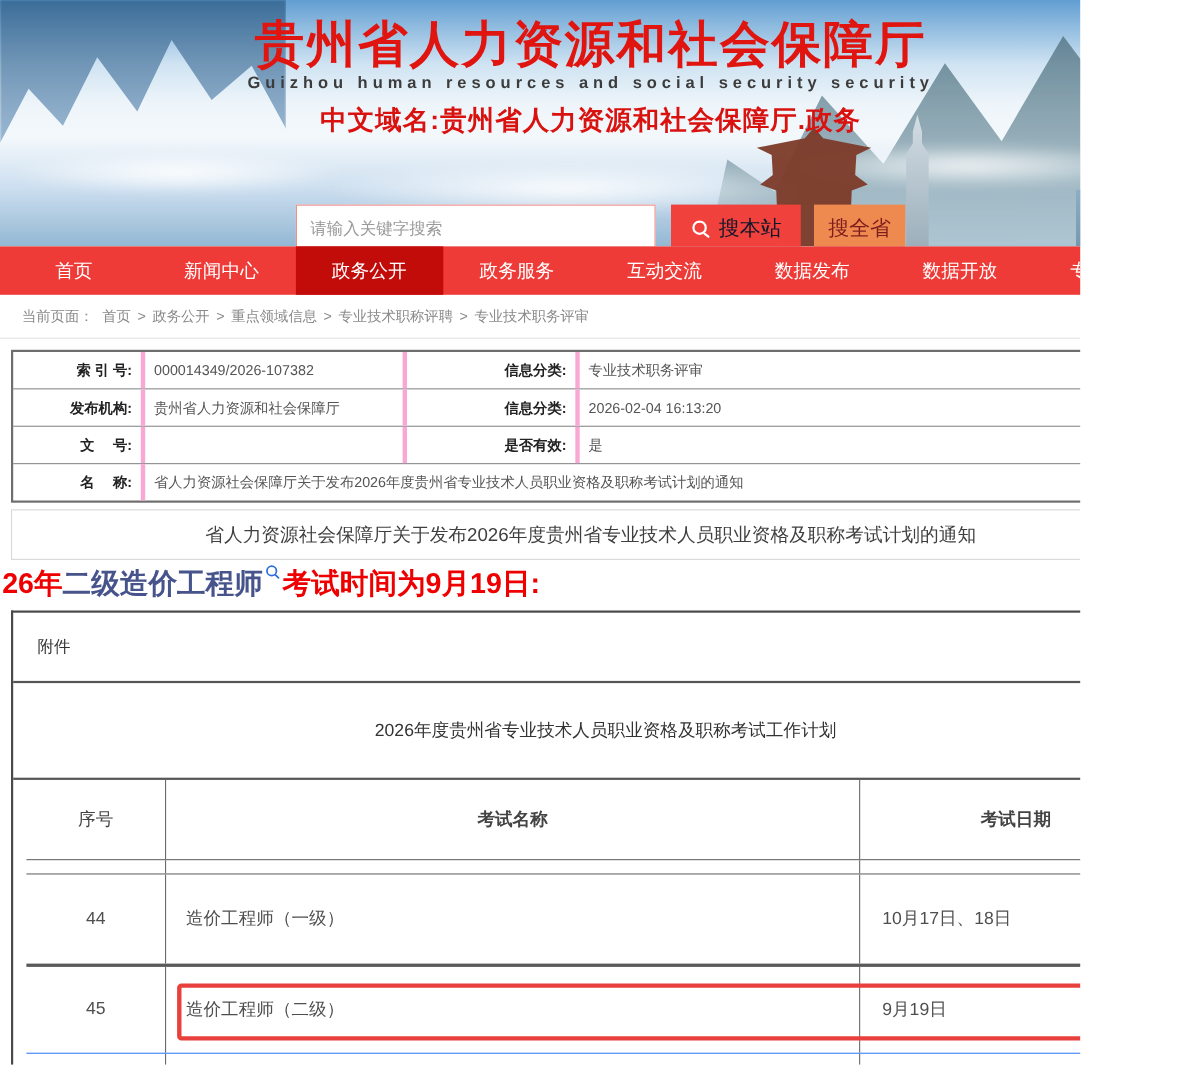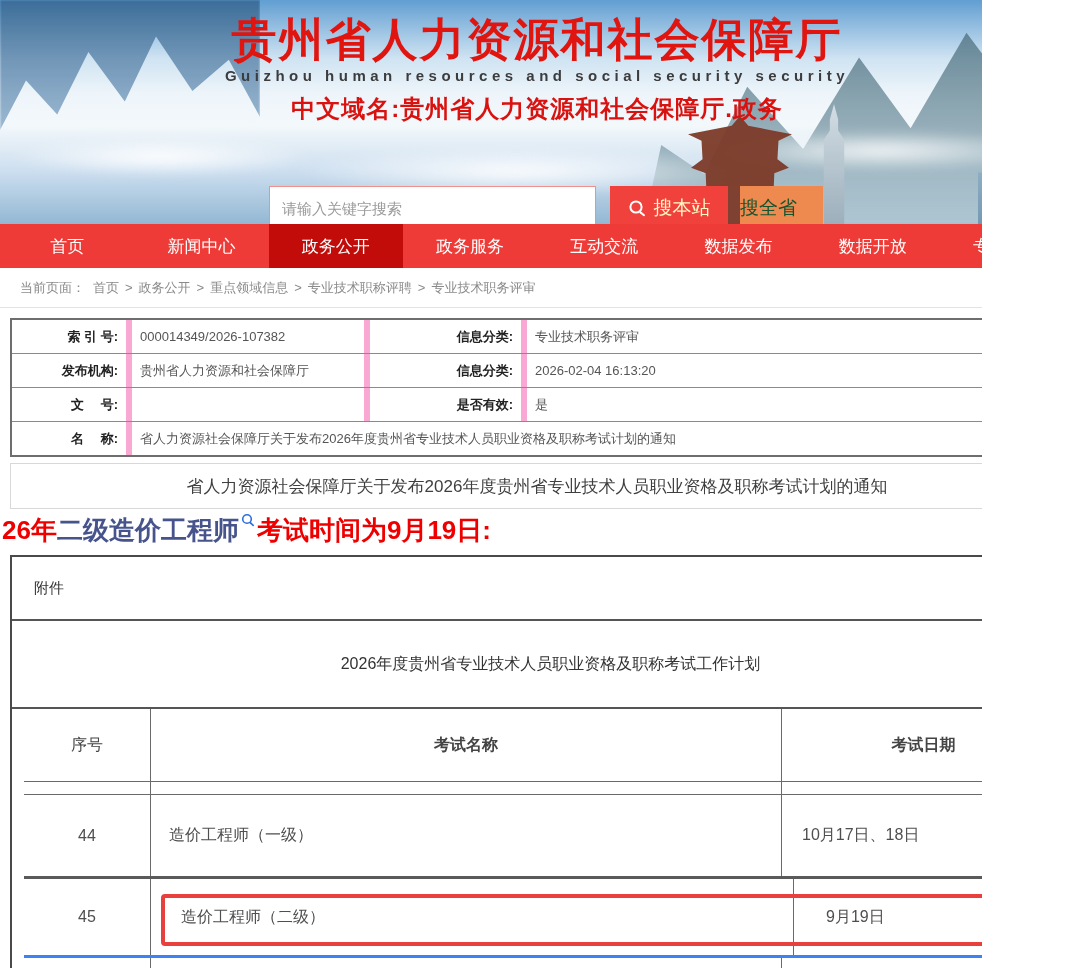--- a/index.html
+++ b/index.html
@@ -37,24 +37,24 @@
     font-size:45px; font-weight:bold; color:#e01510; letter-spacing:2px; }
   .banner-en { position:absolute; left:0; top:67px; width:100%; text-align:center;
     font-size:15px; font-weight:bold; color:#3c3c3c; letter-spacing:4.5px; }
   .banner-domain { position:absolute; left:0; top:93px; width:100%; text-align:center;
     font-size:24px; font-weight:bold; color:#d9120f; letter-spacing:1px; }
 
   .search-row { position:absolute; left:269px; top:158px; height:44px; display:flex; align-items:stretch;margin-top:28px; }
   .search-input { width:327px; height:44px; border:1px solid #f0908a; background:#fff; padding:0 12px;
     font-size:15px; color:#333; outline:none; }
   .search-input::placeholder { color:#9a9a9a; }
-  .btn-site { margin-left:14px; width:118px; background:#f0413c; color:#fef9c3; border:none;
+  .btn-site { margin-left:14px; width:118px; background:#f0413c; color:#0f172a; border:none;
     font-size:19px; display:flex; align-items:center; justify-content:center; gap:7px; cursor:pointer; }
-  .btn-prov { margin-left:12px; width:83px; background:#ee8a50; color:#14532d; border:none;
-    font-size:19px; display:flex; align-items:center; cursor:pointer; }
+  .btn-prov { margin-left:12px; width:83px; background:#ee8a50; color:#7f1d1d; border:none;
+    font-size:19px; display:flex; align-items:center; justify-content:center; cursor:pointer; }
 
   
   .nav { position:absolute; left:0; top:224px; width:1074px; height:44px; background:#ee3b37;
     display:flex; align-items:stretch; }
   .nav-item { flex:1; display:flex; align-items:center; justify-content:center;
     color:#fff; font-size:17px; cursor:pointer; white-space:nowrap; }
   .nav-item.active { background:#c10c09; }
 
   
   .breadcrumb { position:absolute; left:0; top:268px; width:1074px; height:40px;
@@ -62,21 +62,21 @@
     font-size:13px; color:#8a8a8a; }
   .breadcrumb a { color:#8a8a8a; text-decoration:none; cursor:pointer; }
   .breadcrumb .sep { margin:0 6px; color:#8a8a8a; }
   .bc-label { margin-right:8px; }
 
   
   .meta-table { position:absolute; left:10px; top:318px; width:1054px;
     border:2px solid #6e6e6e; font-size:13px; }
   .meta-row { display:flex; border-bottom:1px solid #8a8a8a; }
   .meta-row:last-child { border-bottom:none; }
-  .meta-cell { display:flex; align-items:center; min-height:33px; border-right:6px solid #f9a8d4; padding:4px 8px; }
+  .meta-cell { display:flex; align-items:center; min-height:33px; border-right:4px solid #f9a8d4; padding:4px 8px; }
   .meta-label { width:120px; justify-content:flex-end; font-weight:bold; color:#222; white-space:pre; text-align:right; }
   .meta-val1 { width:238px; color:#555; }
   .meta-label2 { width:157px; justify-content:flex-end; font-weight:bold; color:#222; white-space:pre; }
   .meta-val2 { flex:1; border-right:none; color:#555; }
   .meta-valwide { flex:1; border-right:none; color:#555; }
 
   
   .doc-title-box { position:absolute; left:10px; top:463px; width:1054px; height:46px;
     border:1px solid #d8d8d8; display:flex; align-items:center; justify-content:center; background:#fff; }
   .doc-title { font-size:17px; color:#3f3f3f; }
@@ -92,21 +92,21 @@
   .attach { position:absolute; left:10px; top:555px; width:1057px; height:420px;
     border:2px solid #4a4a4a; border-bottom:none; background:#fff; font-size:16px; color:#4f4f4f; }
   .att-row-label { height:64px; border-bottom:2px solid #555; display:flex; align-items:center;
     padding-left:22px; font-size:15px; color:#333; }
   .att-row-title { height:88px; border-bottom:2px solid #555; display:flex; align-items:center;
     justify-content:center; color:#333;padding-left:24px; }
   .exam-row { display:flex; align-items:stretch;margin-left:12px; }
   .exam-head { height:73px; border-bottom:1px solid #6a6a6a; font-size:16px; color:#444; }
   .exam-thin { height:13px; border-bottom:1px solid #6a6a6a; }
   .exam-44 { height:84px; border-bottom:3px solid #5a5a5a;text-align:center; }
-  .exam-45 { height:79px; border-bottom:3px solid #3b82f6; position:relative;gap:12px; }
+  .exam-45 { height:79px; border-bottom:1px solid #3b82f6; position:relative; }
   .exam-part { height:11px; }
   .cell { display:flex; align-items:center; }
   .cell-no { width:127px; border-right:1px solid #6a6a6a; justify-content:center; }
   .cell-name { width:631px; border-right:1px solid #6a6a6a; padding-left:18px; }
   .cell-date { flex:1; padding-left:20px; }
   .cell-center { justify-content:center; padding-left:0;font-weight:bold; }
   .red-box { position:absolute; left:137px; top:15px; width:826px; height:52px;
     border:4px solid #e8413d; border-radius:4px; pointer-events:none; }
 </style>
 </head>

